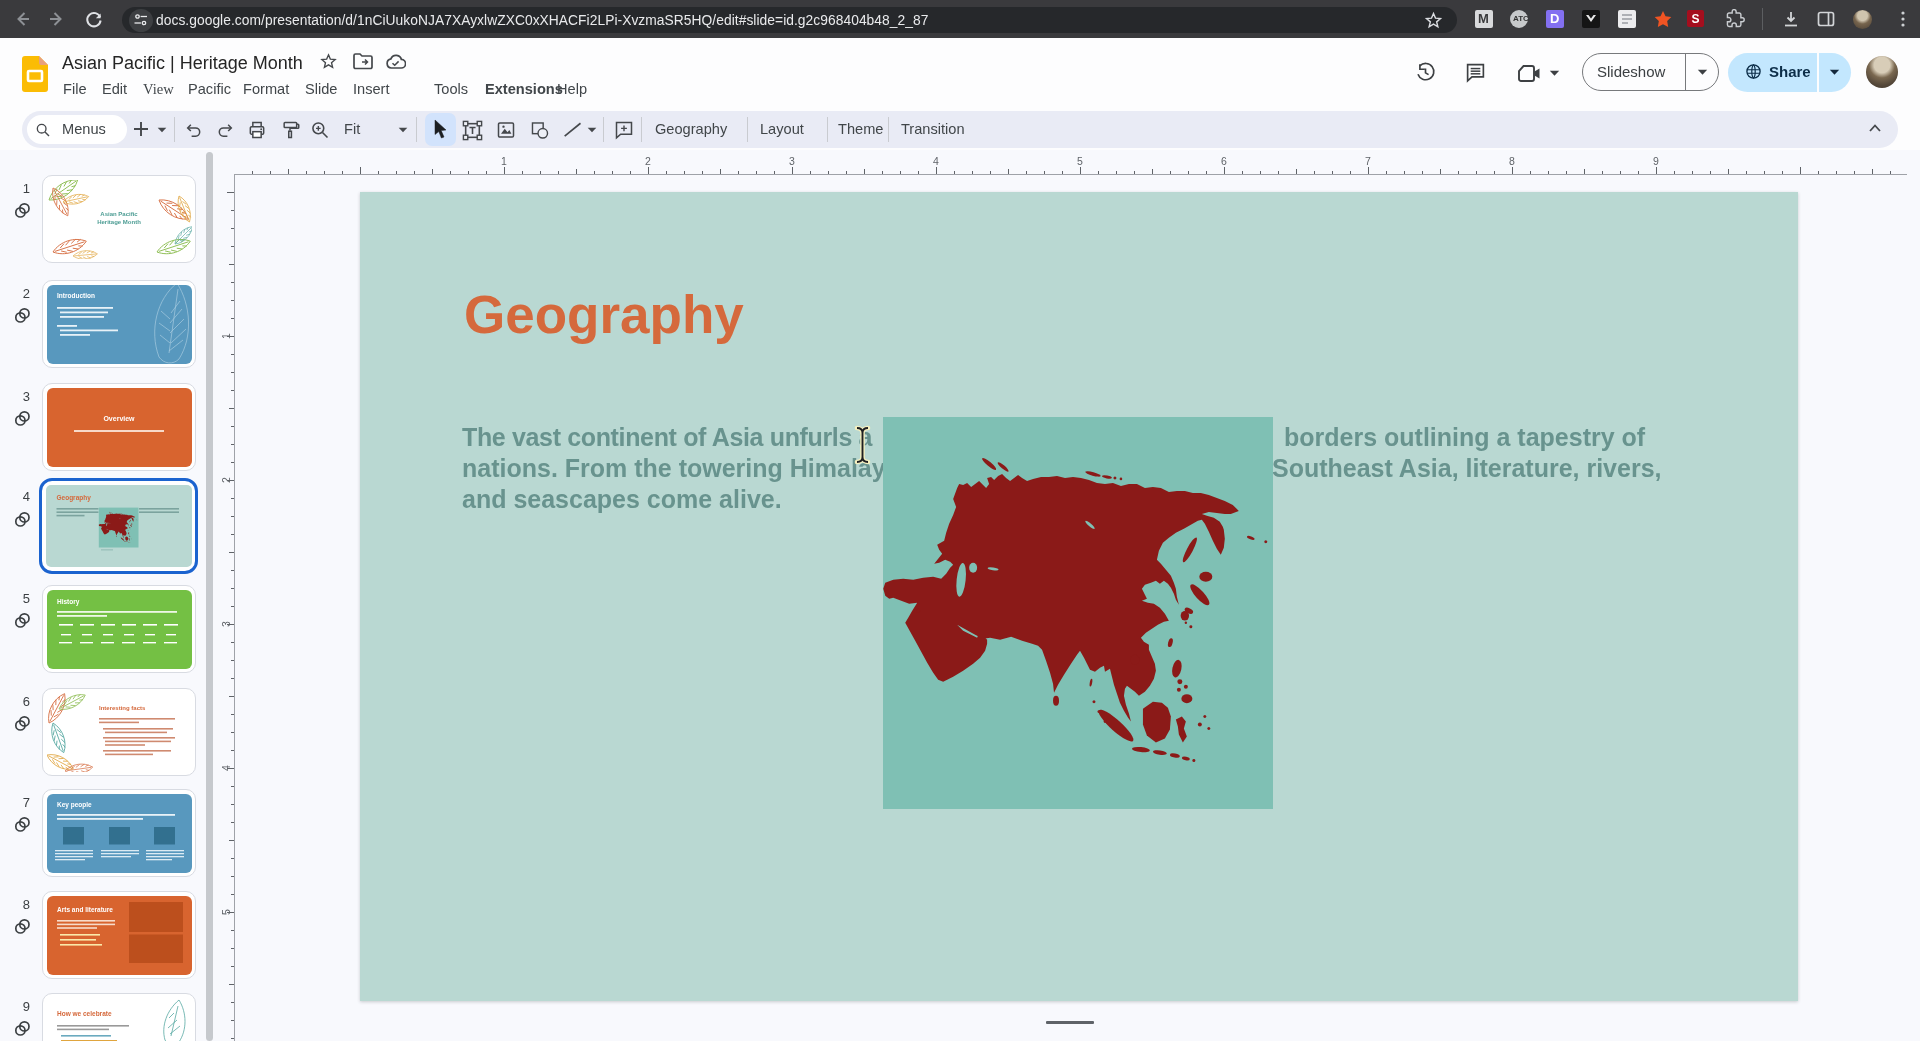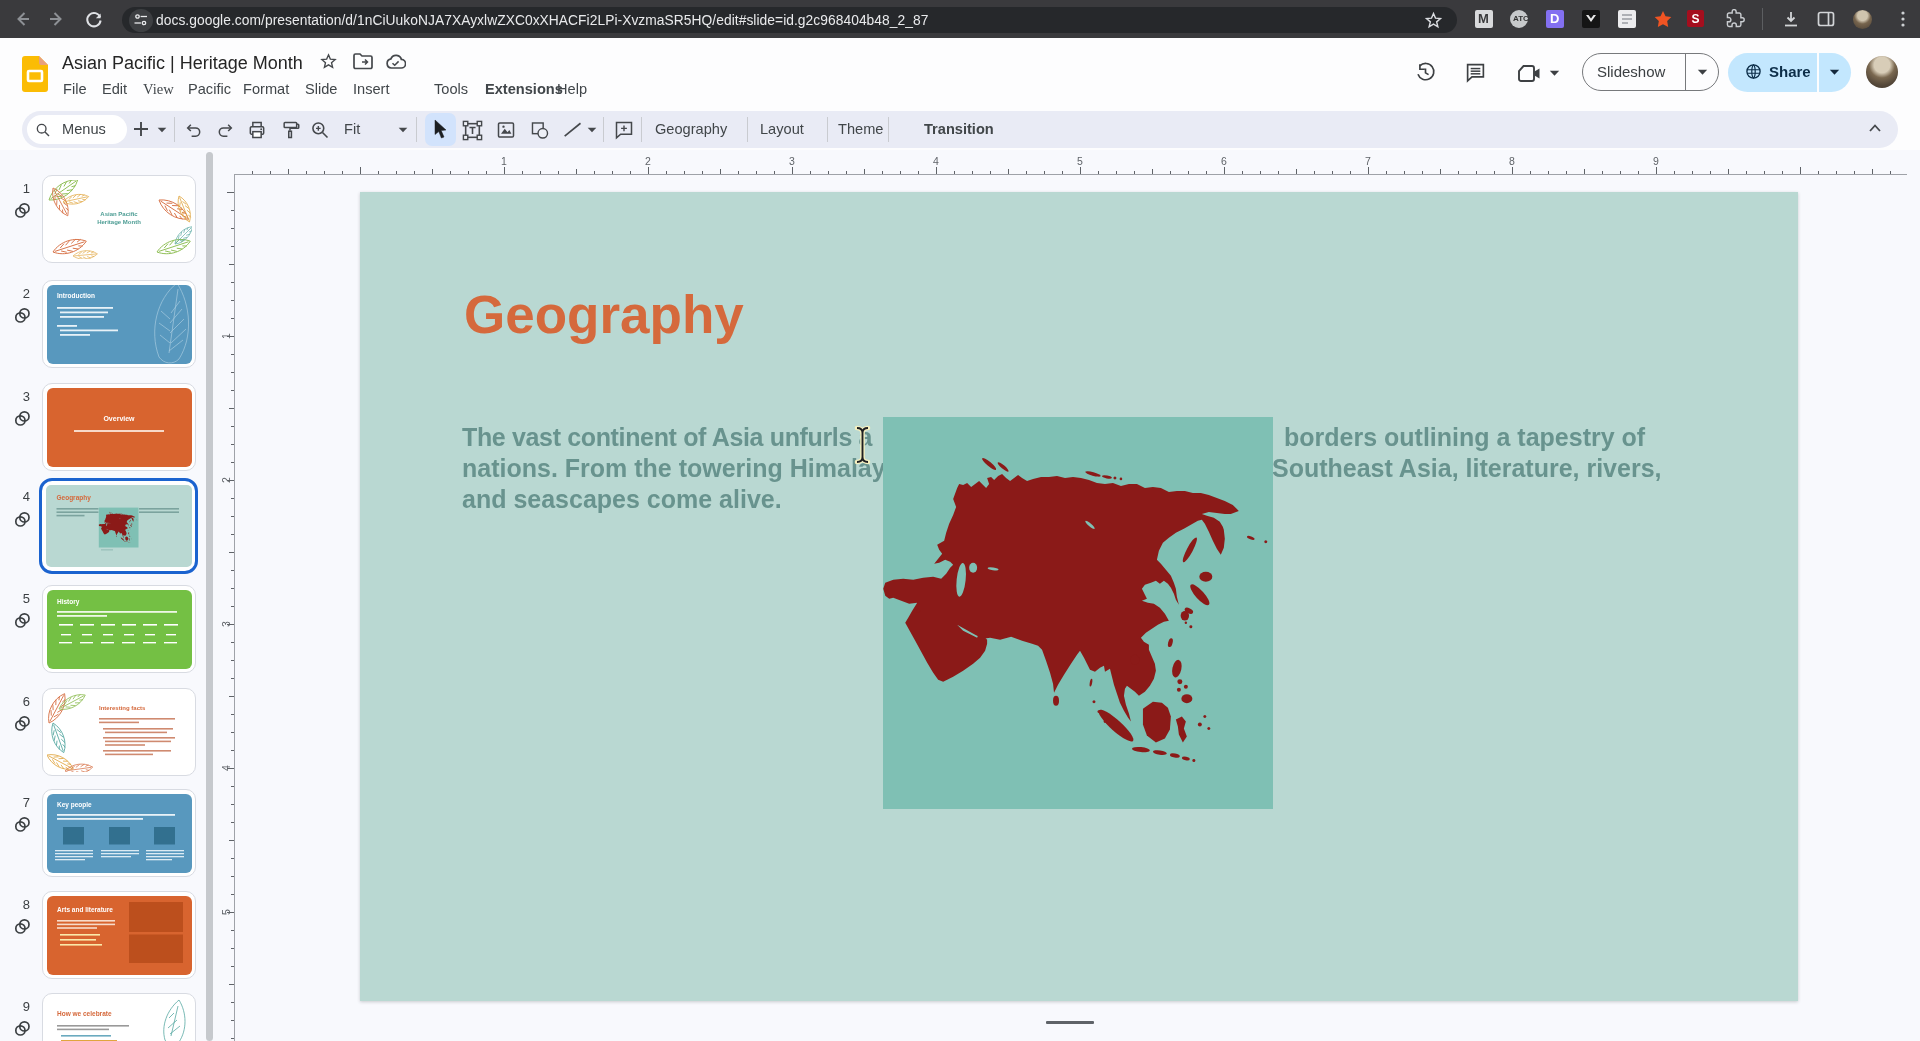--- a/index.html
+++ b/index.html
@@ -272,21 +272,21 @@
     <div class="tbsep" style="left:152px;"></div>
     <div class="tbsep" style="left:394px;"></div>
     <div class="tbsep" style="left:581px;"></div>
     <div class="tbsep" style="left:619px;"></div>
     <div class="tbtext" style="left:633px;">Geography</div>
     <div class="tbsep" style="left:725px;"></div>
     <div class="tbtext" style="left:738px;">Layout</div>
     <div class="tbsep" style="left:805px;"></div>
     <div class="tbtext" style="left:816px;">Theme</div>
     <div class="tbsep" style="left:866px;"></div>
-    <div class="tbtext" style="left:902px;font-weight:bold;">Transition</div>
+    <div class="tbtext" style="left:879px;">Transition</div>
   </div>
 
   <div id="hruler-line"></div>
   <div id="vruler-line"></div>
   <div id="ticks">
       <div class="htick" style="left:252px;top:170.5px;height:3.5px;"></div>
       <div class="htick" style="left:270px;top:170.5px;height:3.5px;"></div>
       <div class="htick" style="left:288px;top:168.5px;height:5.5px;"></div>
       <div class="htick" style="left:306px;top:170.5px;height:3.5px;"></div>
       <div class="htick" style="left:324px;top:170.5px;height:3.5px;"></div>

